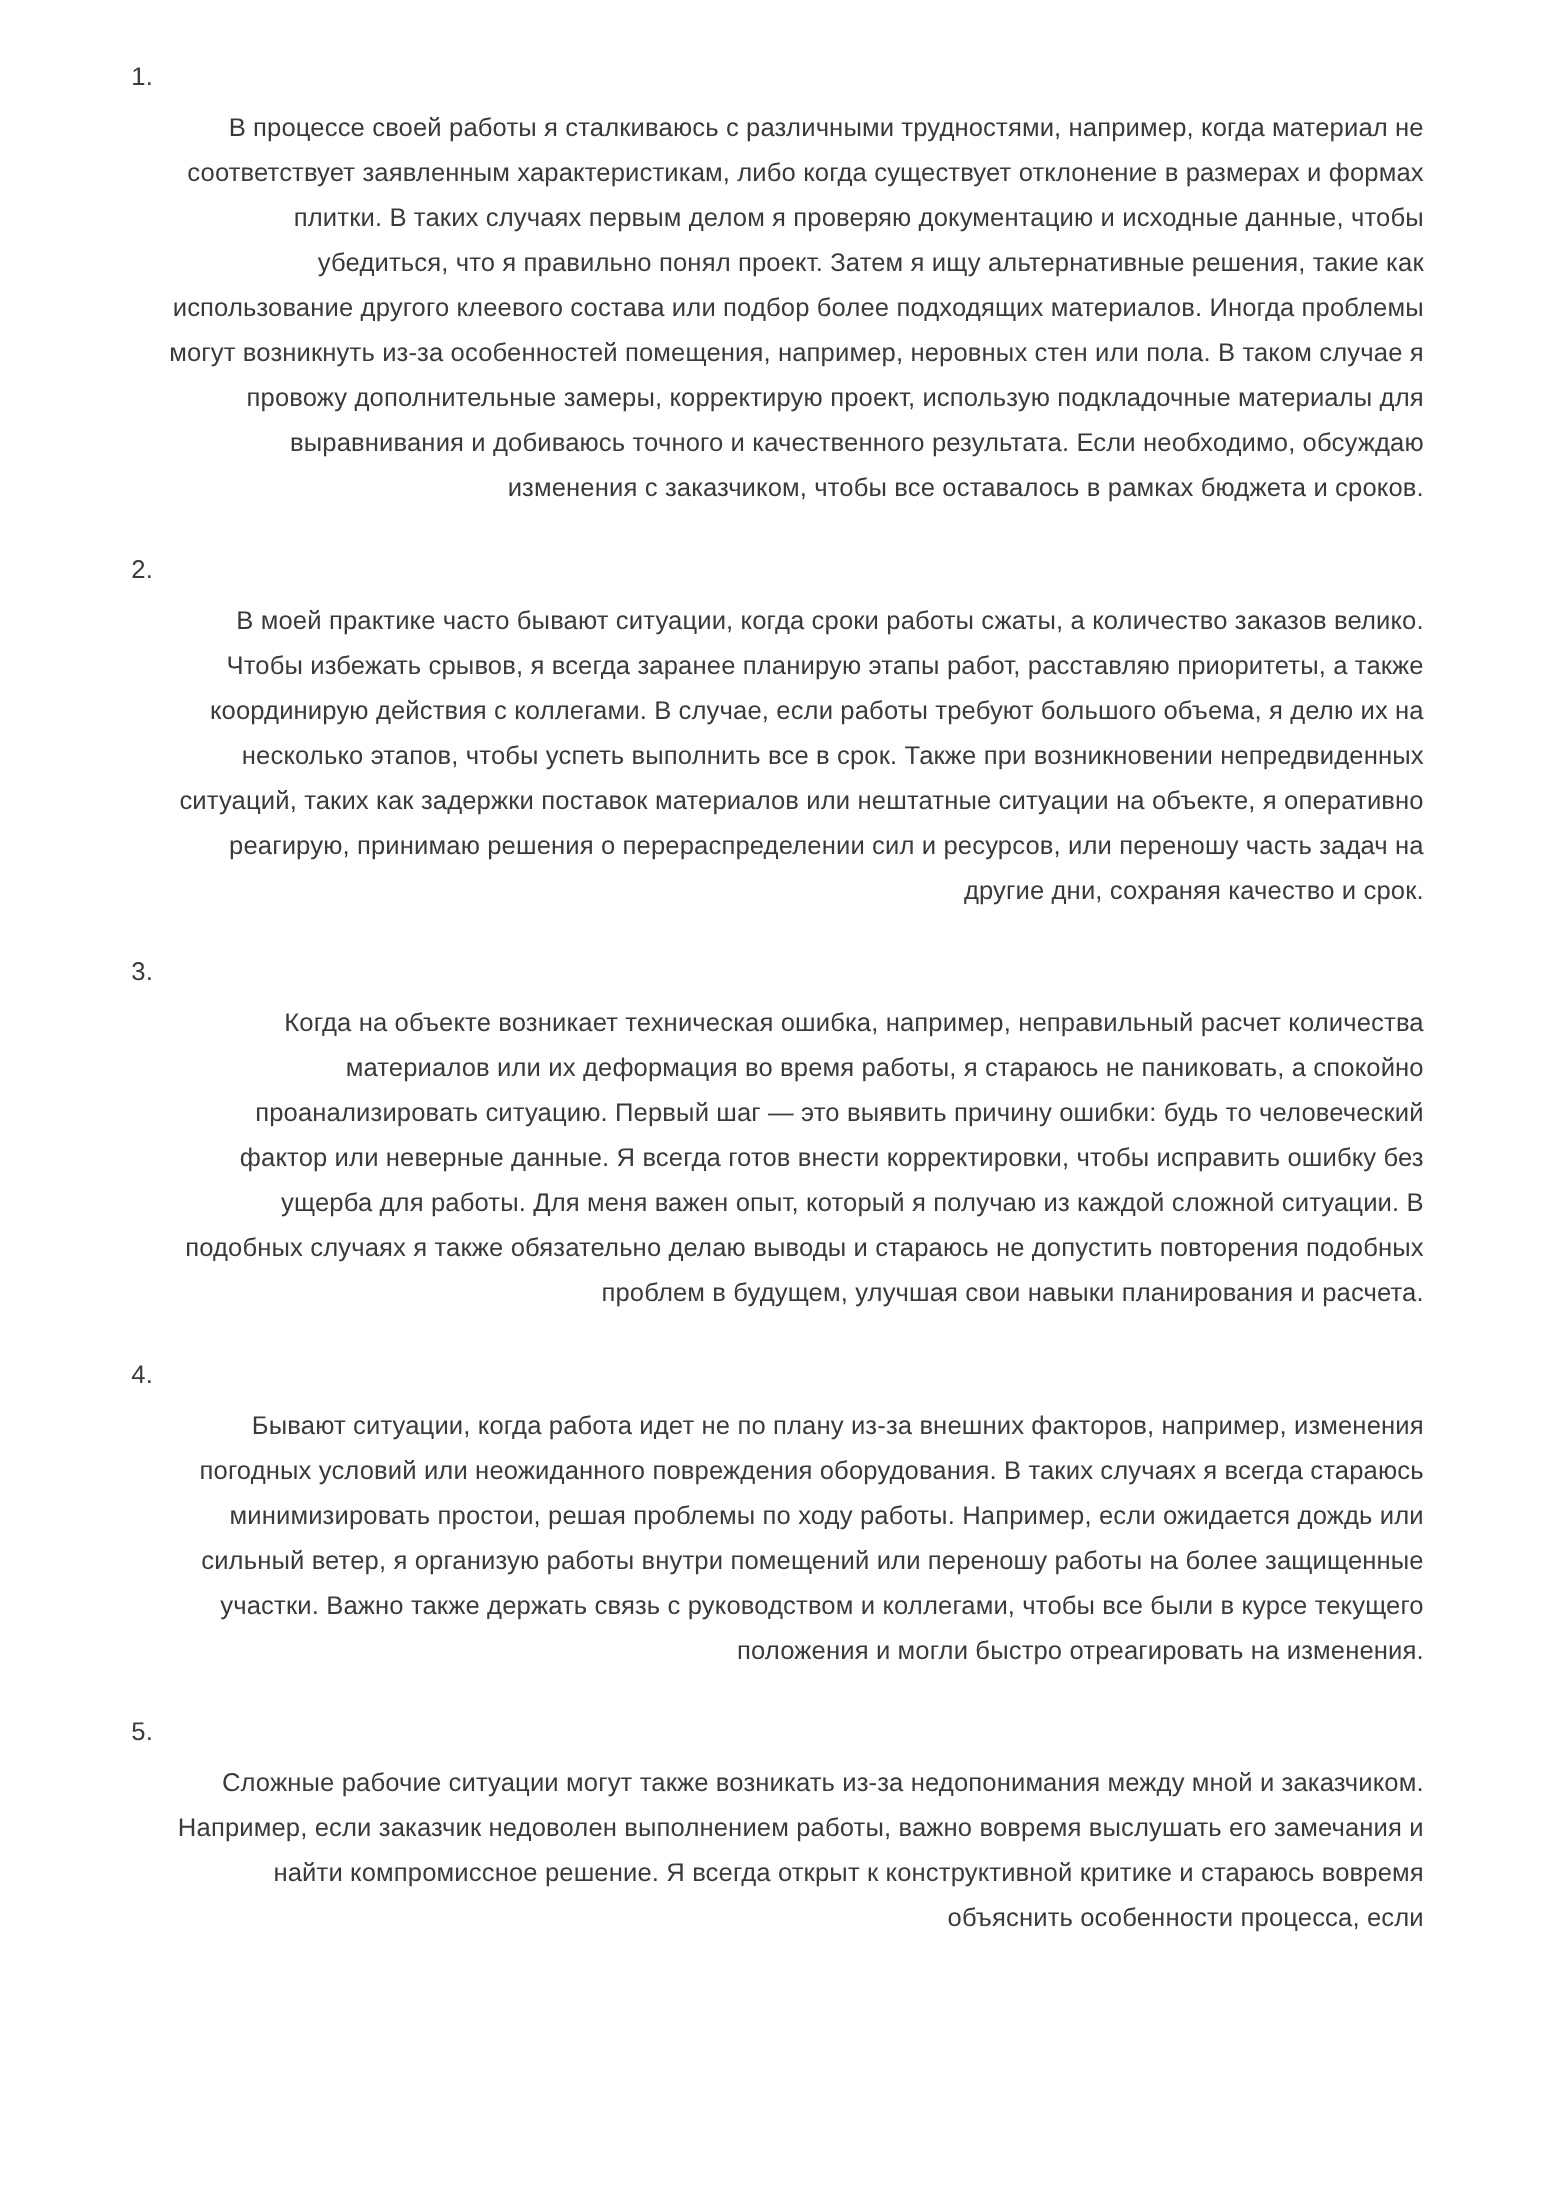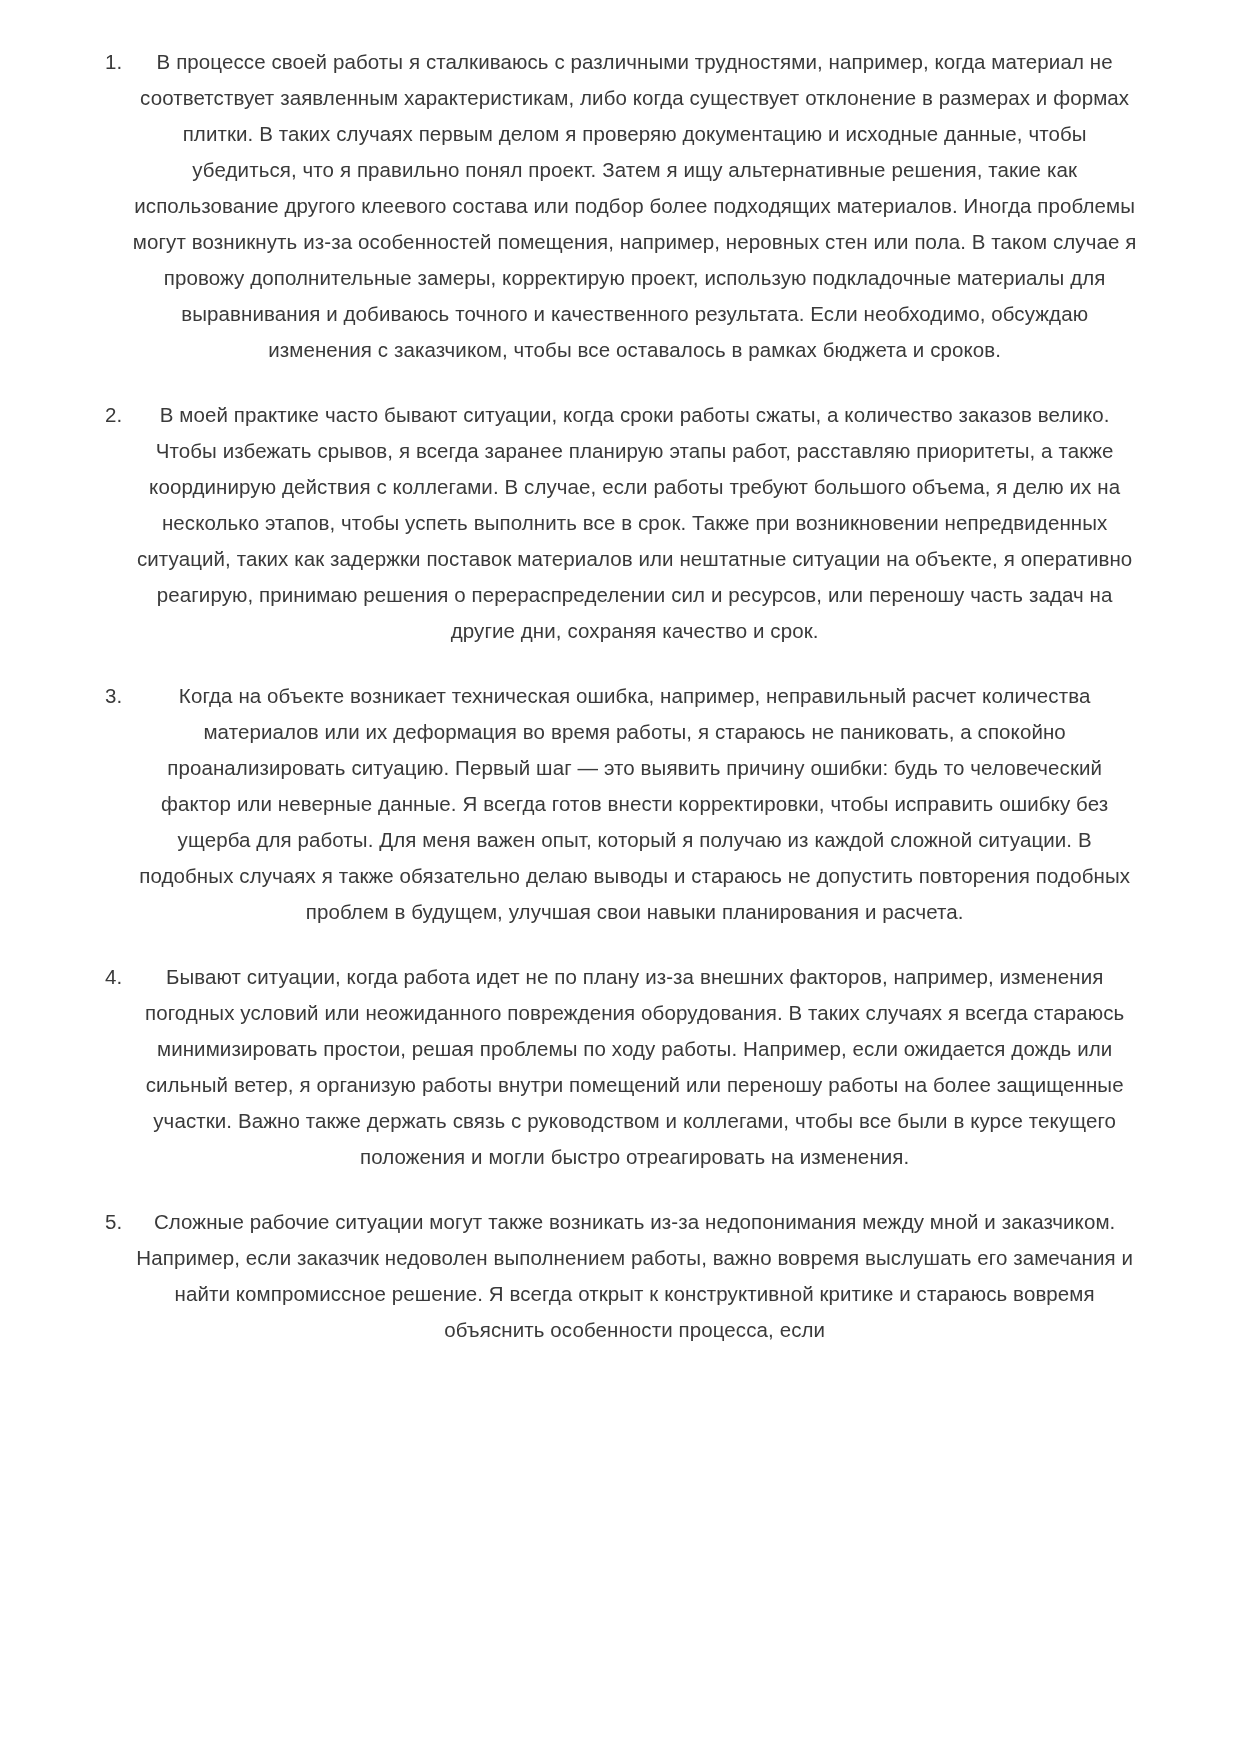--- a/index.html
+++ b/index.html
@@ -34,21 +34,22 @@
     line-height: 36px;
     letter-spacing: 0.1px;
   }
   .item-number {
     flex: 0 0 auto;
     margin-right: 8px;
     white-space: nowrap;
   }
   .item-text {
     flex: 1 1 auto;
-    text-align: center;
+    text-align: right;
+    margin-top: 41px;
   }
 </style>
 </head>
 <body>
 
 <div class="document-page">
   <ol class="numbered-list">
     <li>
       <span class="item-number">1.</span>
       <span class="item-text">В процессе своей работы я сталкиваюсь с различными трудностями, например, когда материал не соответствует заявленным характеристикам, либо когда существует отклонение в размерах и формах плитки. В таких случаях первым делом я проверяю документацию и исходные данные, чтобы убедиться, что я правильно понял проект. Затем я ищу альтернативные решения, такие как использование другого клеевого состава или подбор более подходящих материалов. Иногда проблемы могут возникнуть из-за особенностей помещения, например, неровных стен или пола. В таком случае я провожу дополнительные замеры, корректирую проект, использую подкладочные материалы для выравнивания и добиваюсь точного и качественного результата. Если необходимо, обсуждаю изменения с заказчиком, чтобы все оставалось в рамках бюджета и сроков.</span>

